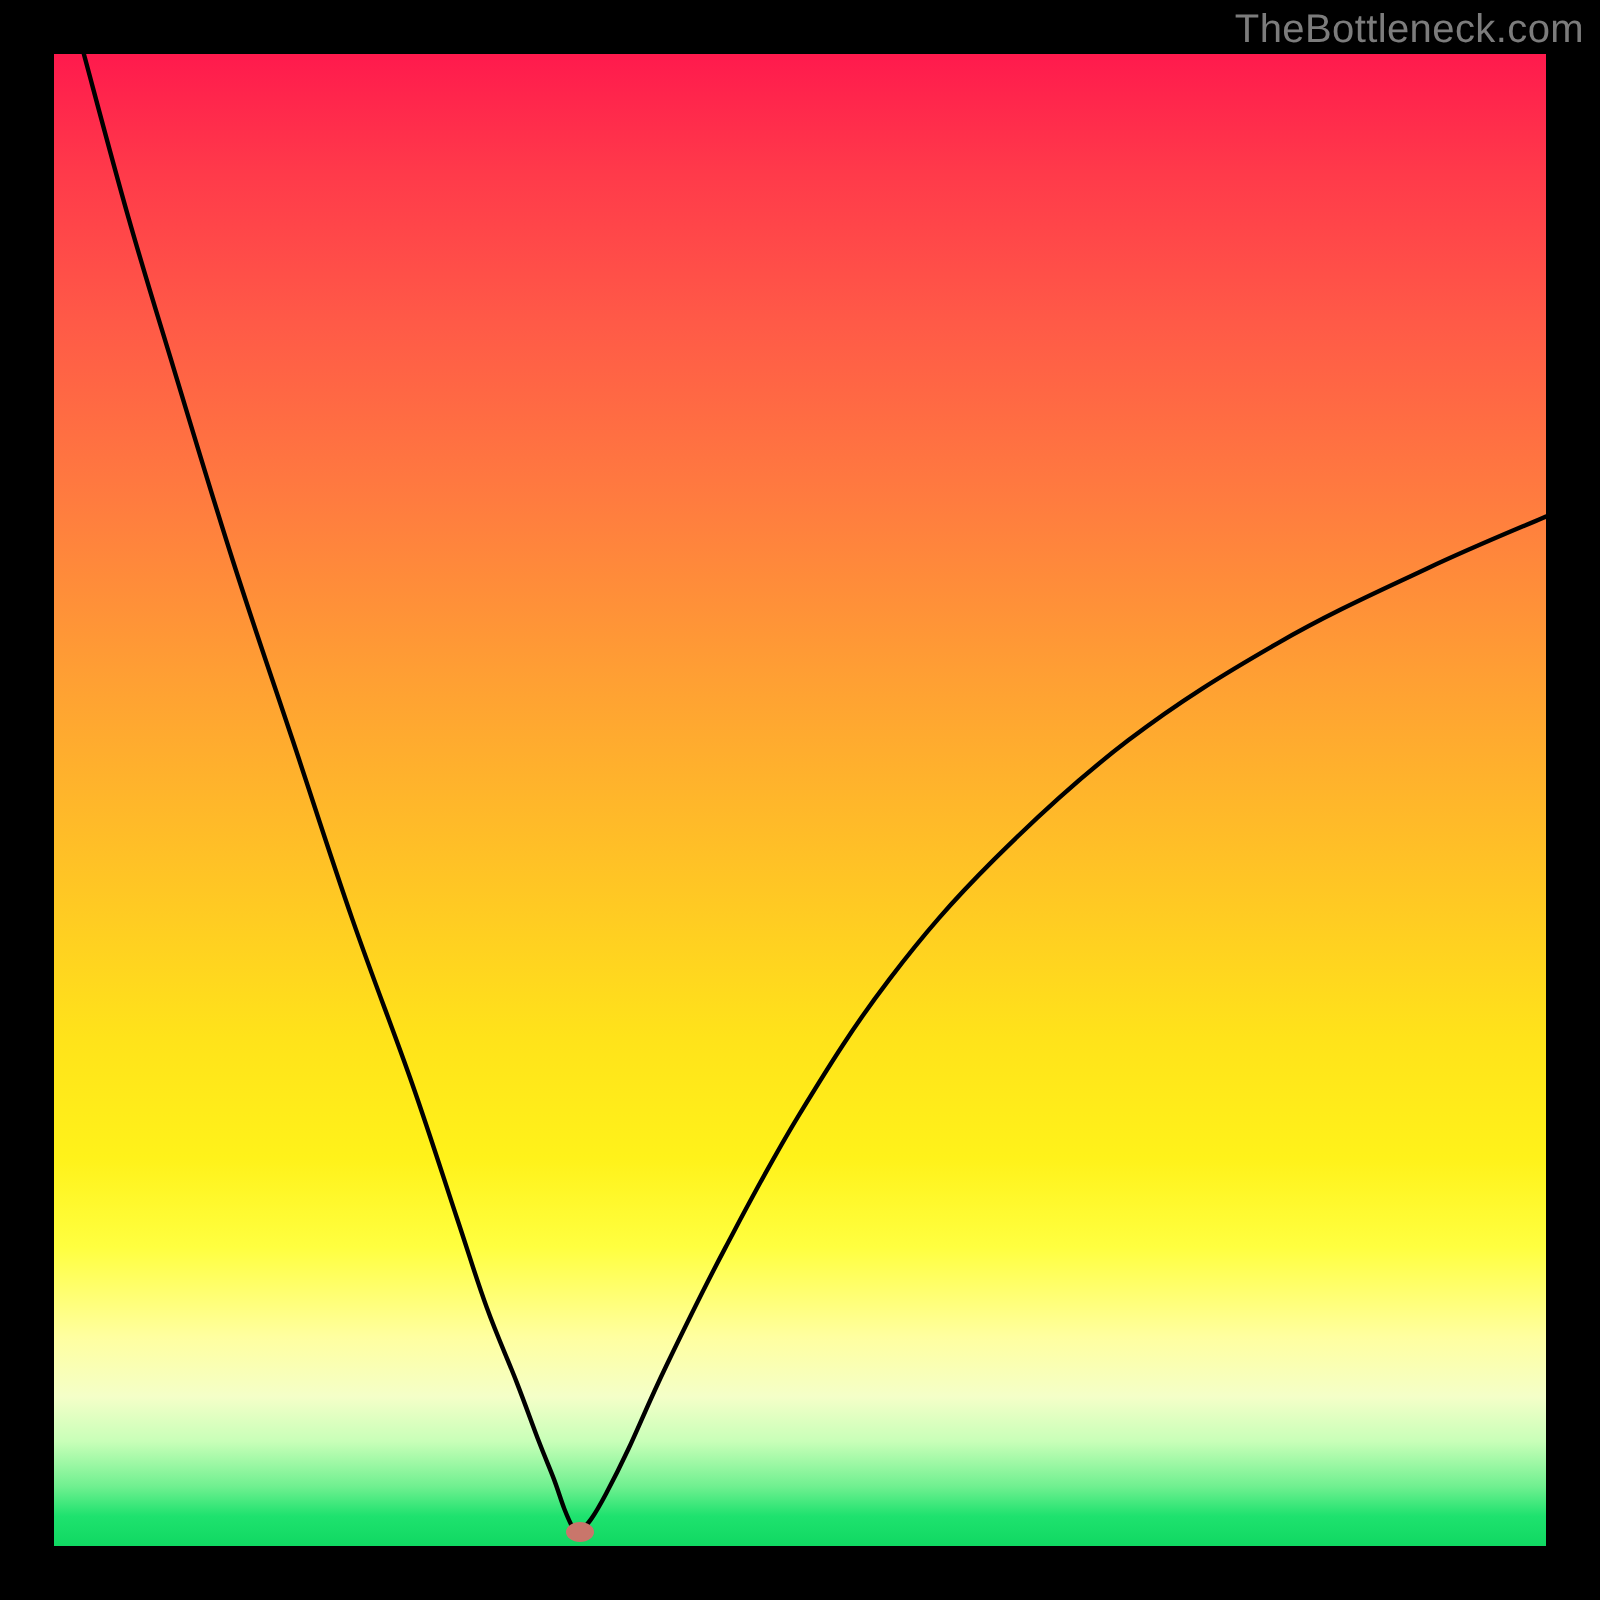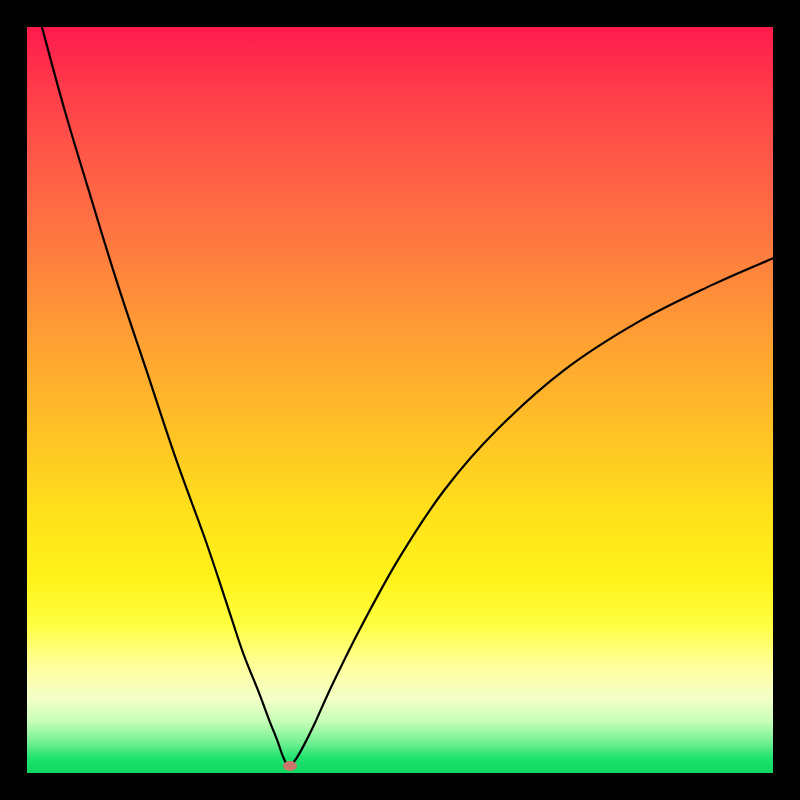--- a/index.html
+++ b/index.html
@@ -71,13 +71,14 @@
 
 <div class="frame">
 
   <div class="plot-area">
     <svg class="curve" viewBox="0 0 746 746" preserveAspectRatio="none">
       <path id="curve-path" fill="none" stroke="#000" stroke-width="2.2" stroke-linecap="round" stroke-linejoin="round" d="M 14.92,0 C 18.9484,14.770799999999989 29.243200000000005,53.861199999999954 37.300000000000004,82.05999999999995 C 45.35680000000001,110.25879999999994 50.2804,125.77559999999997 59.68,156.65999999999997 C 69.0796,187.54439999999997 78.77759999999999,220.07 89.52,253.64 C 100.2624,287.21 108.6176,310.9328 119.36,343.15999999999997 C 130.1024,375.38719999999995 138.4576,401.7956 149.20000000000002,432.68 C 159.94240000000002,463.56440000000003 169.6404,487.884 179.04,514.74 C 188.43959999999998,541.596 194.70600000000002,561.738 201.42000000000002,581.88 C 208.13400000000001,602.0219999999999 210.9688,611.8692 216.33999999999997,626.64 C 221.71119999999996,641.4108 226.56019999999998,651.8548000000001 231.26,663.94 C 235.9598,676.0252 239.09300000000002,685.0518 242.45000000000002,693.78 C 245.80700000000002,702.5082 247.62724000000003,706.3874 249.91000000000003,712.43 C 252.19276000000002,718.4725999999999 253.38636000000002,722.91876 255.13200000000003,727.35 C 256.87764000000004,731.78124 258.2652,735.0338 259.608,737.048 C 260.9508,739.0622 260.98064000000005,739.34568 262.59200000000004,738.54 C 264.20336000000003,737.7343199999999 266.14296,735.929 268.56,732.572 C 270.97704,729.215 272.663,726.20116 276.02,719.89 C 279.37699999999995,713.57884 281.8388,708.9238 287.21,697.51 C 292.58119999999997,686.0962 297.13179999999994,674.6078 305.85999999999996,656.48 C 314.5882,638.3522 323.6148,619.6275999999999 335.7,596.8 C 347.7852,573.9724 358.2292,553.8304 373,529.6600000000001 C 387.7708,505.4896000000001 400.3036000000001,485.3476 417.76000000000005,462.52 C 435.2164,439.69239999999996 448.4952,424.3248 469.98,402.84 C 491.4648,381.35519999999997 511.6068,362.63059999999996 537.12,343.15999999999997 C 562.6332,323.6894 584.8639999999999,310.11220000000003 611.7199999999999,294.67 C 638.5759999999999,279.2278 662.1496000000001,268.7838 686.32,257.37 C 710.4904,245.9562 735.2576,235.9598 746,231.26"></path>
     </svg>
     <div class="dot" id="marker-dot" style="left: 262.592px; top: 738.54px;"></div>
   </div>
 
+  <div class="watermark">TheBottleneck.com</div>
 </div>
 
 </body></html>

